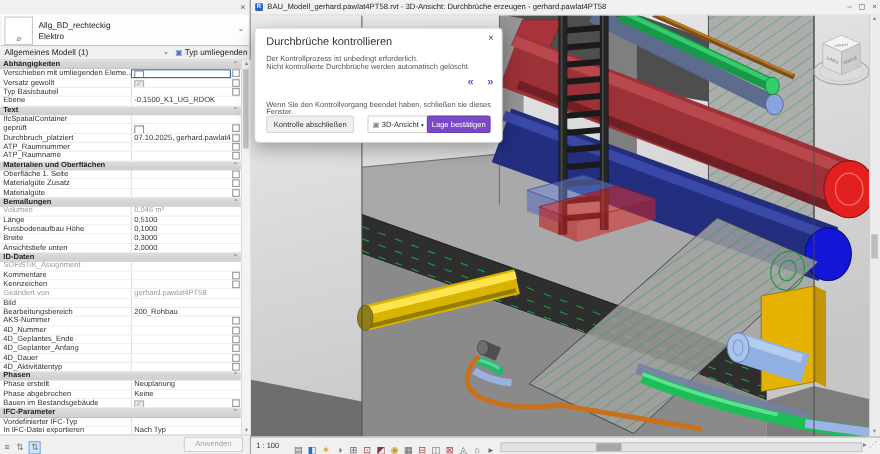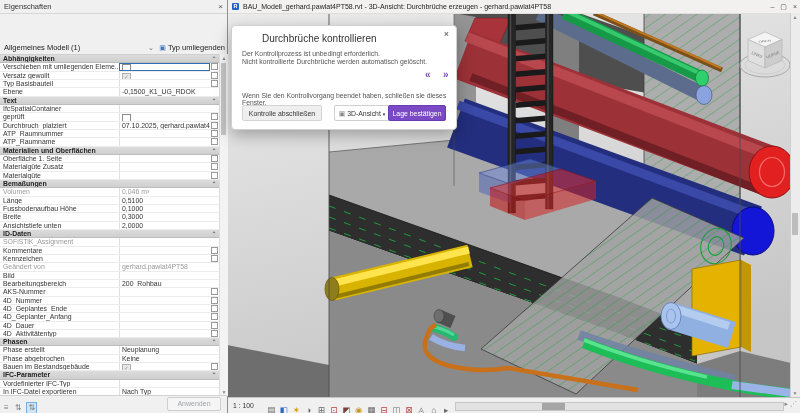--- a/index.html
+++ b/index.html
@@ -65,21 +65,21 @@
   #scale-btn{position:absolute;left:6px;top:2px;font-size:6.8px;color:#333;line-height:12px;}
   #vicons{position:absolute;left:38px;top:1px;height:14px;white-space:nowrap;}
   .vicon{display:inline-block;width:12.5px;font-size:8.5px;text-align:center;line-height:14px;}
   #hscroll{position:absolute;left:228px;right:16px;top:4px;height:7px;background:#e2e2e2;border:1px solid #c6c6c6;}
   #hscroll .thumb{position:absolute;left:86px;top:0;width:23px;height:7px;background:#a6a6a6;}
   #sb-right{position:absolute;right:3px;top:2px;font-size:7px;color:#888;}
   
   #dialog{position:absolute;left:231px;top:25px;width:224px;height:103px;background:#fff;
       border:1px solid #d0d0d0;border-radius:4px;box-shadow:0 5px 16px rgba(0,0,0,.30);z-index:10;}
   #dlg-close{position:absolute;right:7px;top:3px;font-size:9px;color:#444;}
-  #dlg-title{position:absolute;left:10px;top:7px;font-size:10px;color:#333;margin-left:20px;}
+  #dlg-title{position:absolute;left:10px;top:7px;font-size:10px;color:#333;}
   .dlg-body{position:absolute;left:10px;font-size:6.8px;color:#555;}
   #dlg-select{position:absolute;left:10px;top:42px;width:174px;height:15px;background:#f3f3f3;border-radius:2px;}
   #dlg-dot{position:absolute;left:8px;top:5px;width:5px;height:5px;border-radius:50%;background:#e02020;}
   #dlg-sel-label{position:absolute;left:19px;top:0;font-size:7.2px;color:#333;line-height:15px;}
   #dlg-sel-chev{position:absolute;right:6px;top:0;font-size:7px;color:#777;line-height:15px;}
   .dlg-nav{position:absolute;top:43px;font-size:10px;color:#7a4abc;font-weight:bold;}
   .dlg-btn{position:absolute;bottom:8px;height:16px;box-sizing:border-box;border-radius:2px;
       font-size:6.9px;text-align:center;line-height:15px;}
   #btn-finish{left:10px;width:80px;background:#efefef;border:1px solid #d4d4d4;color:#333;}
   #btn-view{left:102px;width:56px;background:#fff;border:1px solid #cfcfcf;color:#333;}
@@ -279,22 +279,27 @@
   <div id="statusbar">
     <span id="scale-btn">1 : 100</span>
     <span id="vicons"><span class="vicon" style="color: rgb(102, 102, 102);">▤</span><span class="vicon" style="color: rgb(47, 102, 200);">◧</span><span class="vicon" style="color: rgb(216, 154, 0);">✶</span><span class="vicon" style="color: rgb(102, 102, 102);">◑</span><span class="vicon" style="color: rgb(102, 102, 102);">⊞</span><span class="vicon" style="color: rgb(180, 61, 61);">⊡</span><span class="vicon" style="color: rgb(122, 61, 61);">◩</span><span class="vicon" style="color: rgb(200, 154, 26);">◉</span><span class="vicon" style="color: rgb(102, 102, 102);">▦</span><span class="vicon" style="color: rgb(180, 61, 61);">⊟</span><span class="vicon" style="color: rgb(102, 102, 102);">◫</span><span class="vicon" style="color: rgb(180, 61, 61);">⊠</span><span class="vicon" style="color: rgb(102, 102, 102);">◬</span><span class="vicon" style="color: rgb(102, 102, 102);">⌂</span><span class="vicon" style="color: rgb(102, 102, 102);">▸</span></span>
     <div id="hscroll">
         <span class="thumb"></span>
       </div>
     <span id="sb-right">▸ ⋰</span>
   </div>
 
   <div id="panel">
-    <div class="panel-title">Eigenschaften</div>
     <span class="panel-close">×</span>
+    <div class="type-box">
+      <span class="type-thumb">⌀</span>
+      <span class="type-l1">Allg_BD_rechteckig</span>
+      <span class="type-l2">Elektro</span>
+      <span class="type-chev">⌄</span>
+    </div>
     <div class="inst-row">
       <span class="inst-label">Allgemeines Modell (1)</span>
       <span class="inst-chev">⌄</span>
       <span class="edit-type"><span class="ei">▣</span><span>Typ umliegenden</span></span>
     </div>
     <div id="grid">
         <div class="prow phead">
           <span class="phead-t">Abhängigkeiten</span>
           <span class="phead-c">⌃</span>
         </div>

